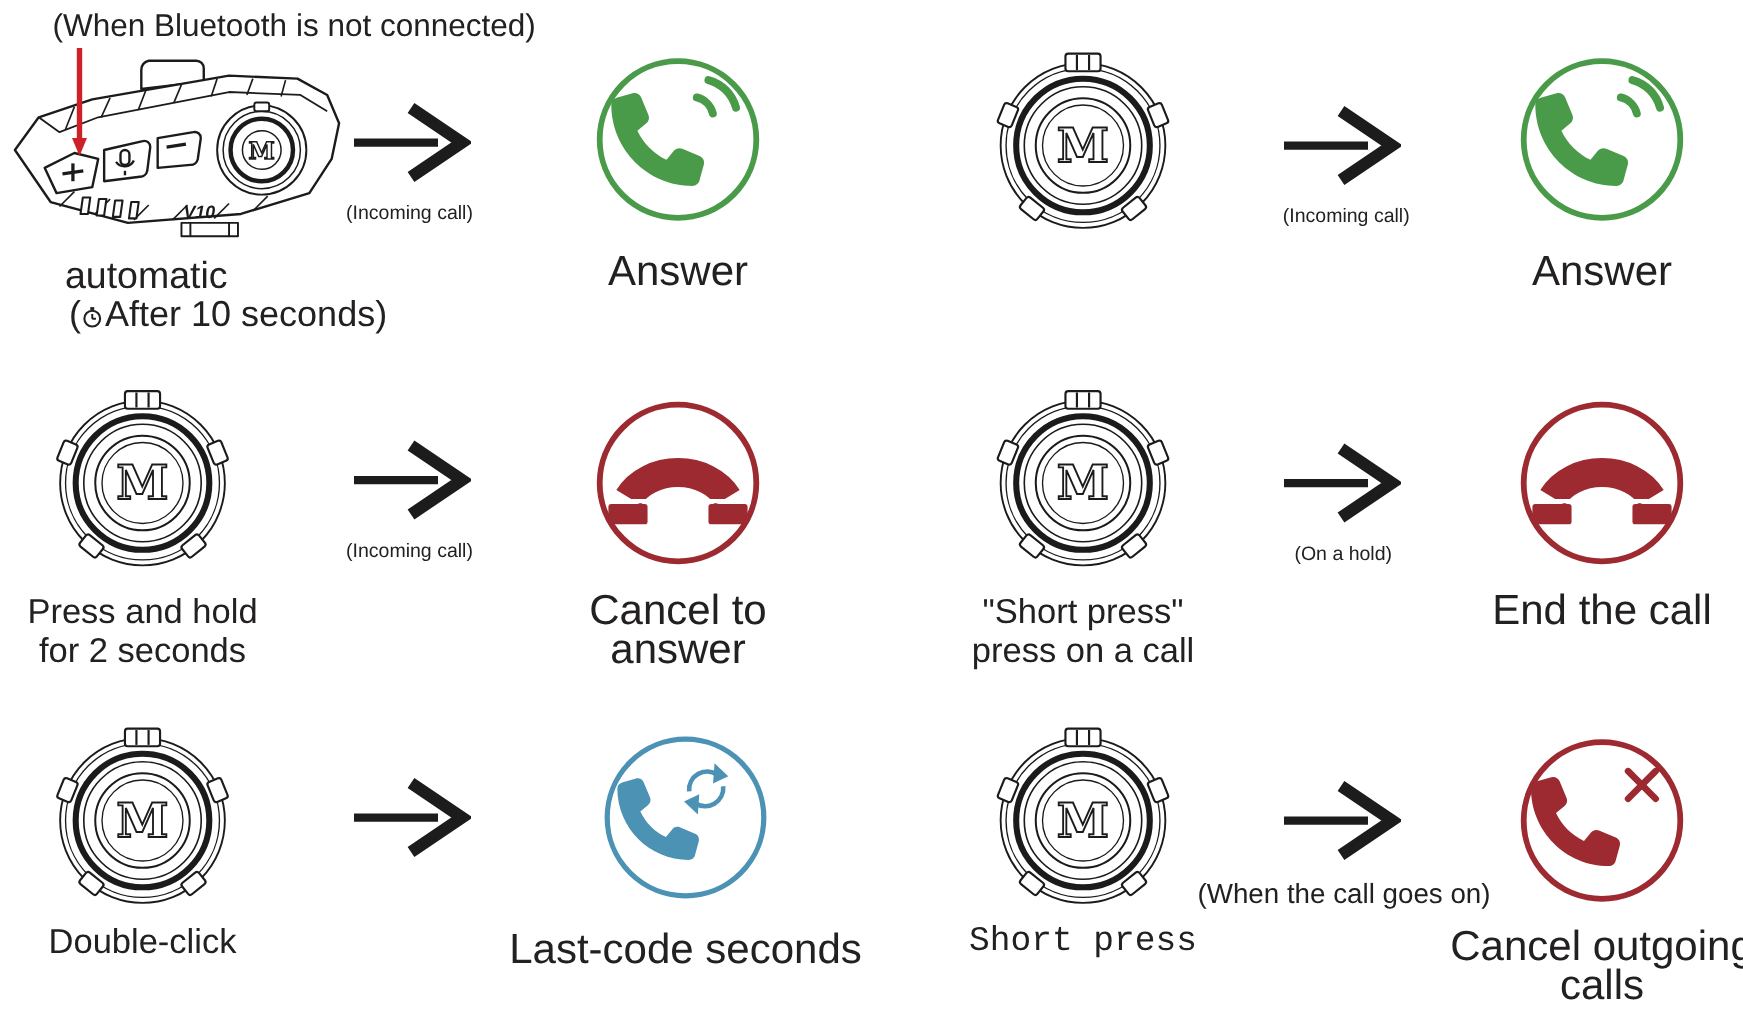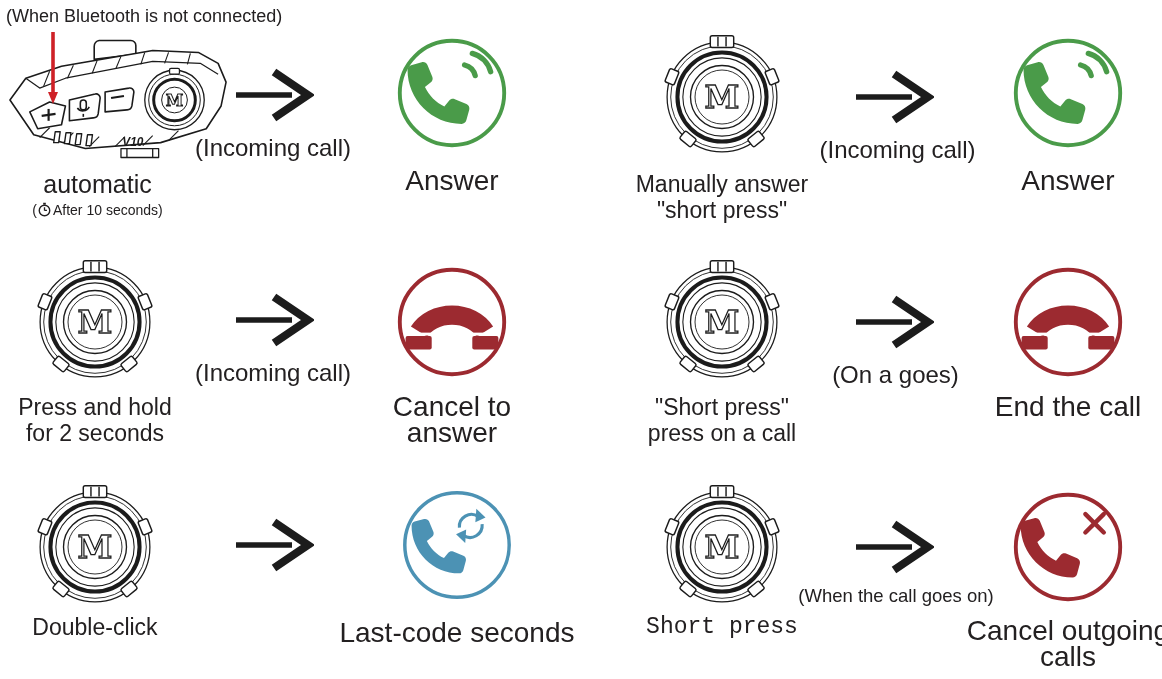--- a/index.html
+++ b/index.html
@@ -1,28 +1,28 @@
 <!DOCTYPE html>
 <html style="--green: #4a9b49; --red: #9c2a30; --blue: #4c92b4; --ink: #232021; --pointer: #ce2127;"><head>
 <meta charset="utf-8">
 <style>
   html,body{margin:0;padding:0;background:#ffffff;}
   #stage{
     position:relative;width:1162px;height:679px;background:#fff;overflow:hidden;
     font-family:"Liberation Sans","DejaVu Sans",sans-serif;color:var(--ink,#232021);
   }
   .abs{position:absolute;}
-  .note{font-size:18px;letter-spacing:0;white-space:nowrap;}
+  .note{font-size:21px;letter-spacing:0;white-space:nowrap;margin-left:29px;}
   .trigger-label{text-align:center;line-height:26px;font-size:23px;}
   .trigger-label .big{display:block;font-size:25px;line-height:27px;}
   .trigger-label .line{display:block;}
-  .sub-line{display:block;font-size:14px;line-height:24px;white-space:nowrap;}
+  .sub-line{display:block;font-size:24px;line-height:24px;white-space:nowrap;padding-left:46px;}
   .result-label{text-align:center;font-size:28px;line-height:26px;}
   .result-label .line{display:block;}
-  .caption{text-align:center;font-size:24px;white-space:nowrap;}
+  .caption{text-align:center;font-size:13px;white-space:nowrap;}
   .caption.small{font-size:18.5px;}
   .icon-slot svg,.dial-slot svg,.arrow-slot svg{display:block;}
   .clock-ic{display:inline-block;vertical-align:-2px;margin-right:1px;}
 </style>
 </head>
 <body>
 
 <div id="stage">
 
   <div class="abs note" style="left:6px;top:6px;">(When Bluetooth is not connected)</div>
@@ -141,24 +141,20 @@
       <g fill="#ffffff" stroke-width="1.6">
         <rect x="117.6" y="42" width="16" height="11" rx="2" transform="rotate(68 125.6 47.5)"></rect>
         <rect x="6.4" y="42" width="16" height="11" rx="2" transform="rotate(-68 14.4 47.5)"></rect>
         <rect x="24.2" y="111.1" width="16" height="11" rx="2" transform="rotate(39 32.2 116.6)"></rect>
         <rect x="99.8" y="111.1" width="16" height="11" rx="2" transform="rotate(-39 107.8 116.6)"></rect>
       </g>
     </g>
     <text x="70" y="82" text-anchor="middle" font-family="'DejaVu Serif',serif" font-weight="bold" font-size="35" fill="#ffffff" stroke="#1b1b1b" stroke-width="1.4">M</text>
   </svg>
 </div>
-  <div class="abs trigger-label" style="left:597px;top:171px;width:250px;">
-    <span class="line">Manually answer</span>
-    <span class="line">"short press"</span>
-  </div>
   <div class="abs arrow-slot" style="left:854px;top:69px;">
   <svg viewBox="0 0 80 56" width="80" height="56">
     <g stroke="#1c1c1c" fill="none">
       <path d="M2 28 H58" stroke-width="5.5"></path>
       <path d="M40 5 L74 28 L40 51" stroke-width="8" stroke-linejoin="miter"></path>
     </g>
   </svg>
 </div>
   <div class="abs caption" style="left:795px;top:136px;width:205px;">(Incoming call)</div>
   <div class="abs icon-slot" style="left:1010px;top:35px;">
@@ -261,21 +257,21 @@
     <span class="line">press on a call</span>
   </div>
   <div class="abs arrow-slot" style="left:854px;top:294px;">
   <svg viewBox="0 0 80 56" width="80" height="56">
     <g stroke="#1c1c1c" fill="none">
       <path d="M2 28 H58" stroke-width="5.5"></path>
       <path d="M40 5 L74 28 L40 51" stroke-width="8" stroke-linejoin="miter"></path>
     </g>
   </svg>
 </div>
-  <div class="abs caption" style="left:793px;top:361px;width:205px;">(On a goes)</div>
+  <div class="abs caption" style="left:793px;top:361px;width:205px;">(On a hold)</div>
   <div class="abs icon-slot" style="left:1010px;top:264px;">
   <svg viewBox="0 0 120 120" width="116" height="116">
     <circle cx="60" cy="60" r="54" fill="#ffffff" stroke="var(--red)" stroke-width="4"></circle>
     <path d="M26 70 A38 31 0 0 1 94 70" fill="none" stroke="var(--red)" stroke-width="20"></path>
     <rect x="12" y="74.5" width="27" height="14" rx="2" fill="var(--red)"></rect>
     <rect x="81" y="74.5" width="27" height="14" rx="2" fill="var(--red)"></rect>
     <line x1="10" y1="72.5" x2="42" y2="72.5" stroke="#ffffff" stroke-width="3"></line>
     <line x1="78" y1="72.5" x2="110" y2="72.5" stroke="#ffffff" stroke-width="3"></line>
   </svg>
 </div>

